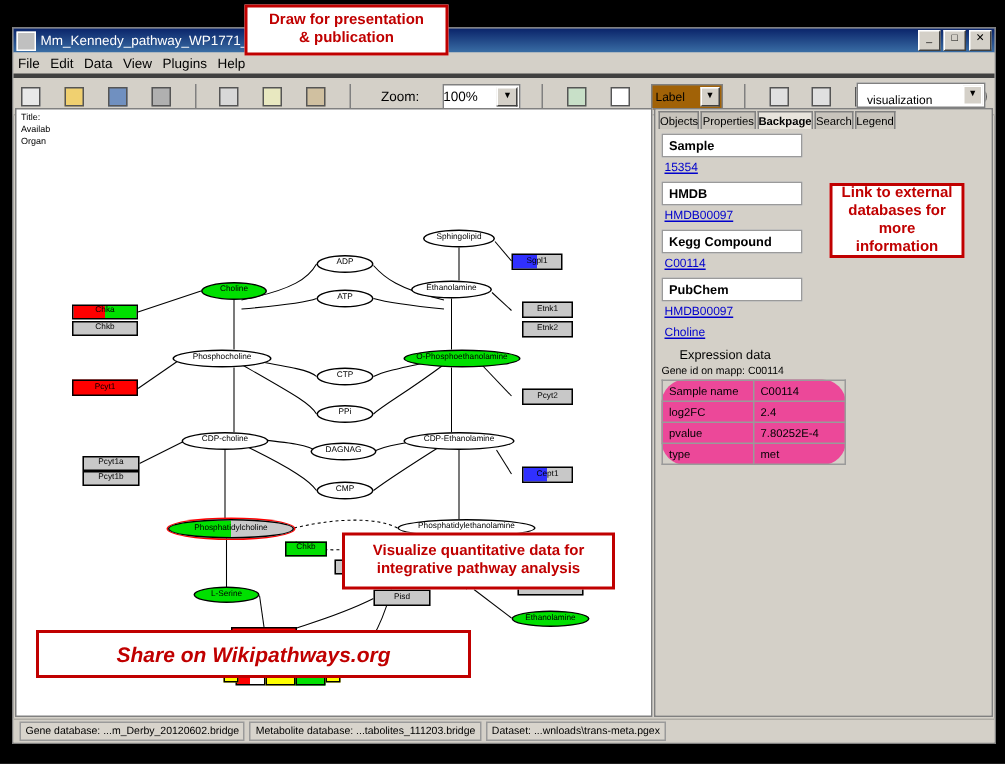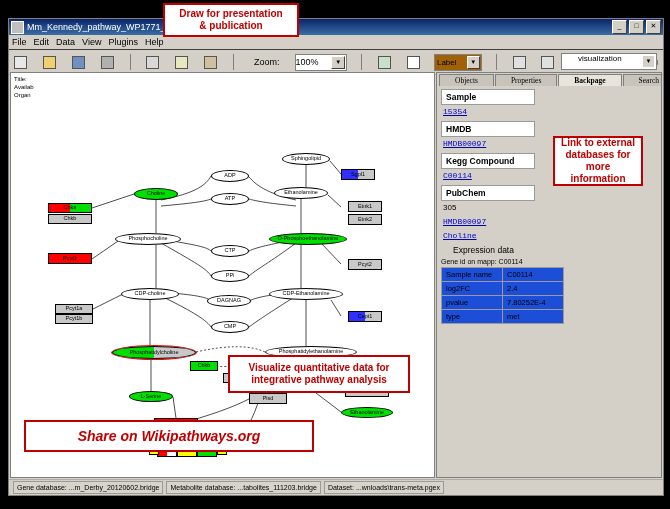--- a/index.html
+++ b/index.html
@@ -6,50 +6,50 @@
   body{width:670px;height:509px;overflow:hidden;font-family:"Liberation Sans",sans-serif;}
   #root{position:relative;width:670px;height:509px;background:#000;}
 
   .win{position:absolute;left:8px;top:18px;width:654px;height:476px;background:#d4d0c8;border:1px solid #808080;}
   .titlebar{height:16px;background:linear-gradient(to bottom,#0a246a,#3a6ea5);color:#fff;font-size:9px;display:flex;align-items:center;padding:0 2px;}
   .titlebar .tb-icon{width:11px;height:11px;background:#c0c0c0;border:1px solid #fff;margin-right:3px;}
   .titlebar .tb-title{flex:1;overflow:hidden;white-space:nowrap;}
   .tb-btns{display:flex;gap:2px;}
   .tb-btn{width:13px;height:12px;background:#d4d0c8;border:1px solid #fff;border-right-color:#404040;border-bottom-color:#404040;font-size:7px;line-height:10px;text-align:center;color:#000;}
 
-  .menubar{height:14px;background:#d4d0c8;font-size:9px;display:flex;align-items:center;padding:0 3px;border-bottom:1px solid #404040;}
+  .menubar{height:14px;background:#d4d0c8;font-size:9px;display:flex;align-items:center;padding:0 3px;border-bottom:3px solid #404040;}
   .menubar span{margin-right:7px;}
 
   .toolbar{height:22px;background:#d4d0c8;display:flex;align-items:center;padding:1px 3px;border-bottom:1px solid #b0ada6;gap:12px;}
   .tb-sep{width:1px;height:16px;background:#808080;margin:0 2px;}
   .tool{width:17px;height:17px;border:1px solid transparent;display:flex;align-items:center;justify-content:center;font-size:9px;color:#333;background:#d4d0c8;}
   .tool i{display:block;width:11px;height:11px;border:1px solid #555;background:#e8e8e8;}
   .zoomlabel{font-size:9px;margin:0 3px 0 6px;}
   .zoomsel{width:58px;height:15px;font-size:9px;background:#fff;border:1px solid #808080;display:flex;align-items:center;padding-left:0;position:relative;}
   .zoomsel .arr{position:absolute;right:1px;top:1px;width:12px;height:11px;background:#d4d0c8;border:1px solid #fff;border-right-color:#404040;border-bottom-color:#404040;font-size:6px;text-align:center;line-height:10px;}
   .labelsel{width:50px;height:15px;font-size:8px;background:#a16207;border:1px solid #808080;display:flex;align-items:center;padding-left:2px;position:relative;}
   .labelsel .arr{position:absolute;right:1px;top:1px;width:11px;height:11px;background:#d4d0c8;border:1px solid #fff;border-right-color:#404040;border-bottom-color:#404040;font-size:6px;text-align:center;line-height:10px;}
-  .vistab{position:absolute;right:6px;top:3px;width:78px;height:15px;font-size:8px;background:#fff;border:1px solid #808080;display:flex;align-items:flex-start;padding-left:16px;}
+  .vistab{position:absolute;right:6px;top:3px;width:78px;height:15px;font-size:8px;background:#fff;border:1px solid #808080;display:flex;align-items:flex-end;padding-left:6px;}
   .vistab .arr{position:absolute;right:1px;top:1px;width:11px;height:11px;background:#d4d0c8;border:1px solid #fff;font-size:6px;text-align:center;line-height:10px;}
 
   .body{position:absolute;left:0;top:52px;right:0;bottom:16px;display:flex;}
   .canvas{position:relative;width:423px;background:#fff;border:1px solid #808080;margin:1px;overflow:hidden;}
   .metainfo{position:absolute;left:3px;top:2px;font-size:6px;color:#000;line-height:8px;}
 
   .rightpanel{position:relative;flex:1;background:#d4d0c8;margin:1px 1px 1px 0;border:1px solid #808080;overflow:hidden;}
   .tabs{display:flex;height:13px;font-size:7.5px;align-items:flex-end;padding-left:2px;background:#d4d0c8;}
-  .tab{padding:1px 15px;border:1px solid #808080;border-bottom:none;background:#c8c4bc;margin-right:1px;font-family:Liberation Serif, serif;}
+  .tab{padding:1px 0;border:1px solid #808080;border-bottom:none;background:#c8c4bc;margin-right:1px;}
   .tab.active{background:#e8e4dc;font-weight:bold;}
   .panelbody{position:absolute;left:0;top:13px;right:0;bottom:0;background:#d4d0c8;padding:3px 4px;overflow:hidden;}
   .secthead{background:#fff;border:1px solid #9a9a9a;font-size:8.5px;font-weight:bold;padding:2px 4px;width:84px;margin-bottom:2px;}
-  .link{color:#0000cc;text-decoration:underline;font-size:8px;margin:0 0 5px 2px;display:block;font-family:Liberation Mono, monospace;}
+  .link{color:#0000cc;text-decoration:underline;font-size:8px;margin:0 0 5px 2px;display:block;}
   .plaintext{font-size:8px;margin:0 0 5px 2px;}
   .exprhead{font-size:8.5px;font-weight:normal;margin:4px 0 3px 12px;}
   .geneid{font-size:7px;margin-bottom:2px;}
-  table.expr{border-collapse:collapse;font-size:7.5px;background:#1d4ed8;}
+  table.expr{border-collapse:collapse;font-size:7.5px;background:#ec4899;border-radius:16px;}
   table.expr td{border:1px solid #9a9a9a;padding:1px 4px;height:11px;}
   table.expr td.k{width:52px;}
   table.expr td.v{width:52px;}
 
   .statusbar{position:absolute;left:0;bottom:0;right:0;height:15px;background:#d4d0c8;border-top:1px solid #b0ada6;display:flex;align-items:center;font-size:7px;padding-left:4px;}
   .statusbar .seg{border:1px solid #9a9a9a;background:#d8d4cc;padding:0 3px;height:11px;line-height:11px;margin-right:3px;}
 
   
   .node{position:absolute;font-size:5.5px;text-align:center;line-height:1;display:flex;align-items:center;justify-content:center;border:1px solid #000;box-sizing:border-box;}
   .oval{border-radius:50%;background:#fff;}
@@ -335,21 +335,20 @@
           <div class="secthead">Sample</div>
           <a class="link" href="#">15354</a>
 
           <div class="secthead">HMDB</div>
           <a class="link" href="#">HMDB00097</a>
 
           <div class="secthead">Kegg Compound</div>
           <a class="link" href="#">C00114</a>
 
           <div class="secthead">PubChem</div>
-          <div class="plaintext">305</div>
 
           <a class="link" href="#">HMDB00097</a>
 
           <a class="link" href="#">Choline</a>
 
           <div class="exprhead">Expression data</div>
           <div class="geneid">Gene id on mapp: C00114</div>
           <table class="expr">
             <tbody>
                 <tr>
@@ -376,21 +375,21 @@
 
     <div class="statusbar">
       <div class="seg">Gene database: ...m_Derby_20120602.bridge</div>
       <div class="seg">Metabolite database: ...tabolites_111203.bridge</div>
       <div class="seg">Dataset: ...wnloads\trans-meta.pgex</div>
     </div>
   </div>
 
   <div class="callout" style="left:163px;top:3px;width:136px;height:34px;white-space:pre-line;display:flex;align-items:center;justify-content:center;"><span>Draw for presentation
 &amp; publication</span></div>
-  <div class="callout" style="left:553px;top:122px;width:90px;height:50px;white-space:pre-line;display:flex;align-items:center;justify-content:flex-start;margin-top:14px;"><span>Link  to external
+  <div class="callout" style="left:553px;top:122px;width:90px;height:50px;white-space:pre-line;display:flex;align-items:center;justify-content:flex-start;"><span>Link  to external
 databases  for
 more information</span></div>
   <div class="callout" style="left:228px;top:355px;width:182px;height:38px;white-space:pre-line;display:flex;align-items:center;justify-content:center;"><span>Visualize quantitative data  for
 integrative pathway analysis</span></div>
   <div class="callout big" style="left:24px;top:420px;width:290px;height:32px;display:flex;align-items:center;justify-content:center;">
       <span>Share on Wikipathways.org</span>
     </div>
 
 </div>
 

